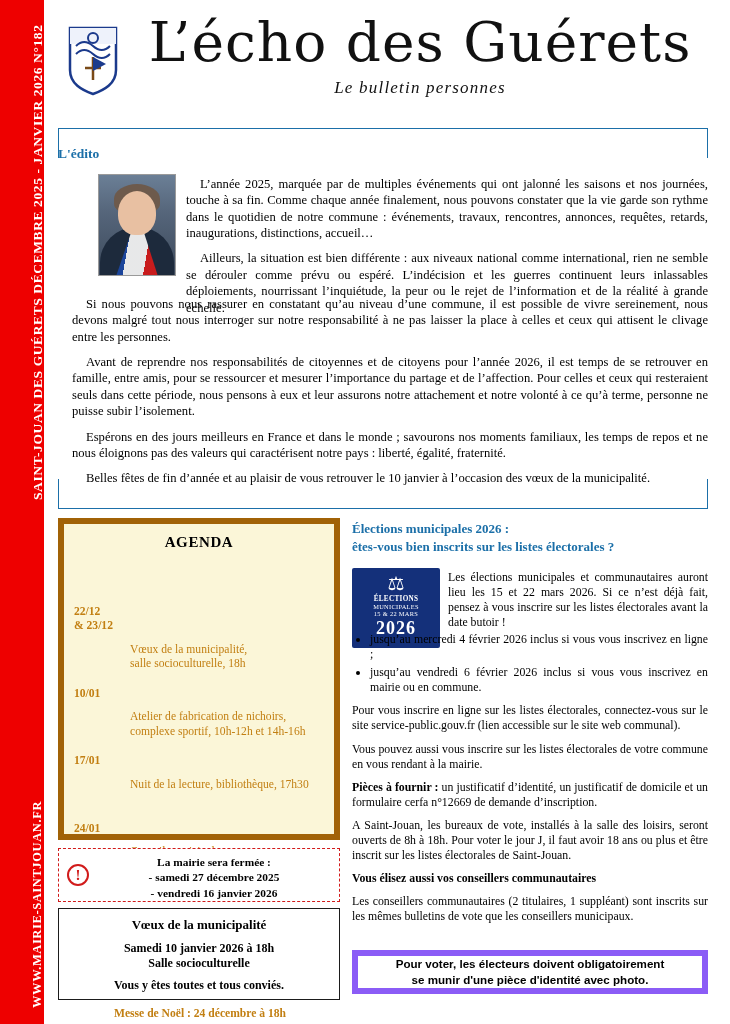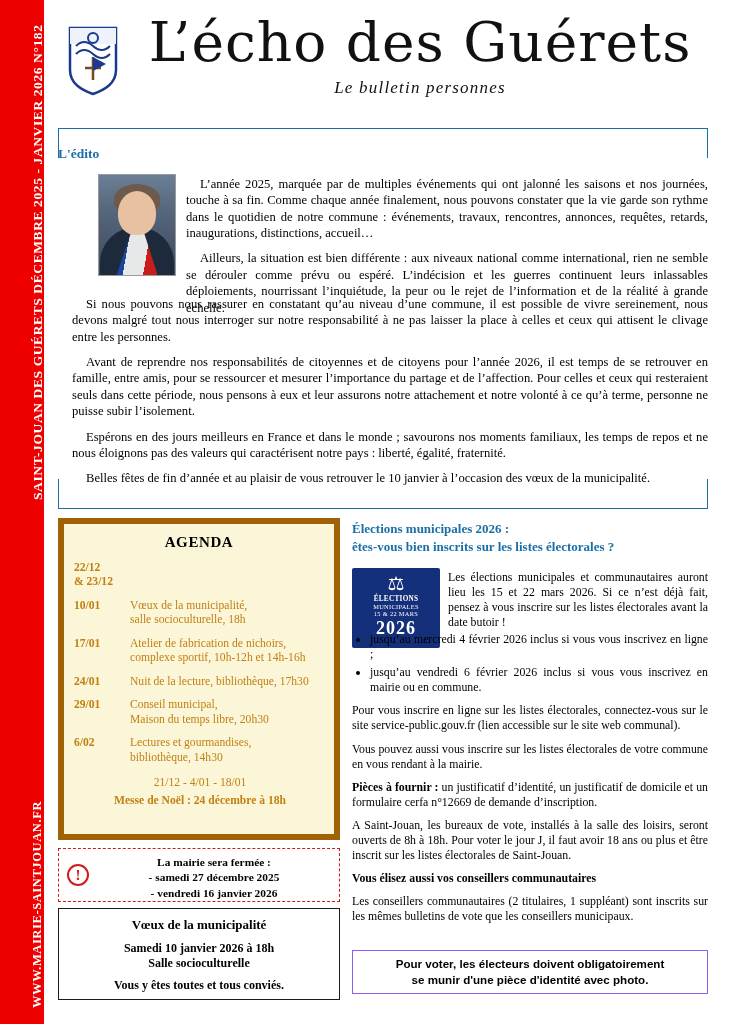--- a/index.html
+++ b/index.html
@@ -142,21 +142,21 @@
   }
   .agenda h2 {
     margin:10px 0 10px 0; text-align:center;
     font-size:15px; font-family:"Liberation Serif", serif; font-weight:bold;
     letter-spacing:0.6px;
   }
   .agenda-list { padding:0 8px 0 10px; }
   .agenda-row { display:flex; margin-bottom:9px; }
   .agenda-date {
     color:#c27f12; font-weight:bold; font-size:11.6px;
-    width:56px; flex:0 0 56px; line-height:1.25;
+    width:56px; flex:0 0 56px; line-height:1.25;margin-top:44px;
   }
   .agenda-desc {
     color:#c27f12; font-size:11.6px; line-height:1.25; flex:1 1 auto;
   }
   .agenda-center {
     text-align:center; color:#c27f12; font-size:11.6px; font-weight:bold;
     line-height:1.5; margin-top:4px;
   }
   .agenda-center .light { font-weight:normal; }
 
@@ -216,21 +216,21 @@
     position:absolute; left:352px; top:632px; width:356px;
     font-size:11.8px; line-height:1.28; text-align:justify;
   }
   .elec-body p { margin:0 0 8px 0; }
   .elec-body ul { margin:0 0 8px 0; padding-left:18px; }
   .elec-body li { margin-bottom:3px; }
   .elec-body .bold { font-weight:bold; }
 
   .elec-note {
     position:absolute; left:352px; top:950px; width:356px; height:44px;
-    border:1px solid #8b5cf6; background:#ffffff;
+    border:6px solid #8b5cf6; background:#ffffff;
     display:flex; align-items:center; justify-content:center;
     text-align:center;
   }
   .elec-note span {
     font-size:11.6px; font-weight:bold; line-height:1.35;
     font-family:"Liberation Sans", sans-serif;
   }
 </style>
 </head>
 <body>
@@ -309,21 +309,21 @@
       <div class="agenda-row">
         <div class="agenda-date">29/01</div>
         <div class="agenda-desc">Conseil municipal,<br>Maison du temps libre, 20h30</div>
       </div>
       <div class="agenda-row">
         <div class="agenda-date">6/02</div>
         <div class="agenda-desc">Lectures et gourmandises,<br>bibliothèque, 14h30</div>
       </div>
       <div class="agenda-center">
         <div class="light">21/12 - 4/01 - 18/01</div>
-        <div style="">Messe de Noël : 24 décembre à 18h</div>
+        <div style="margin-top:7px">Messe de Noël : 24 décembre à 18h</div>
       </div>
     </div>
   </div>
 
   <div class="closed-box">
     <div class="closed-icon">!</div>
     <div class="closed-text">
       <span class="hdr">La mairie sera fermée :</span>
       <span class="hdr">- samedi 27 décembre 2025</span>
       <span class="hdr">- vendredi 16 janvier 2026</span>

